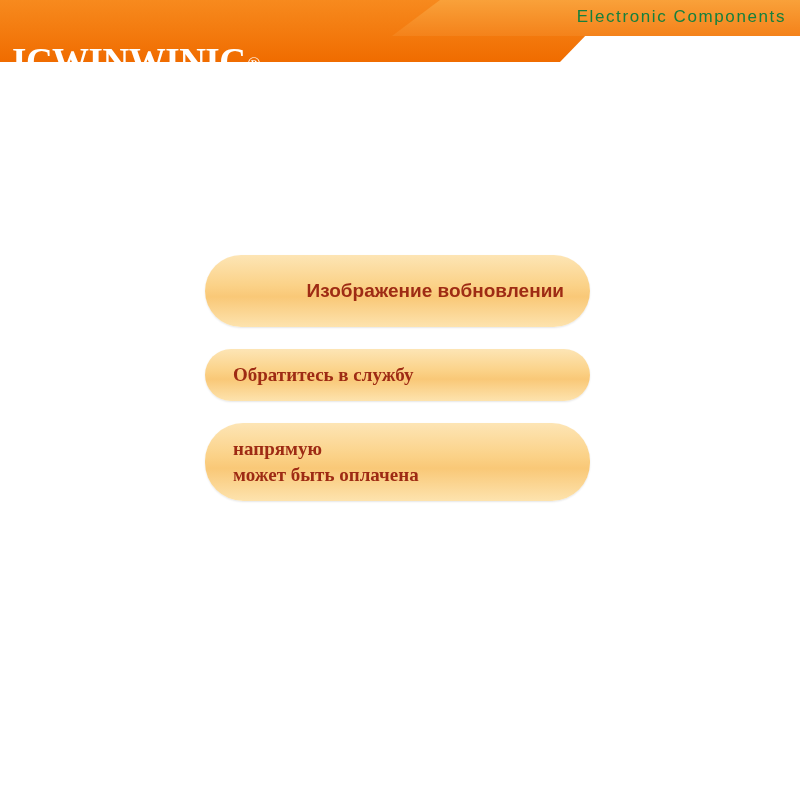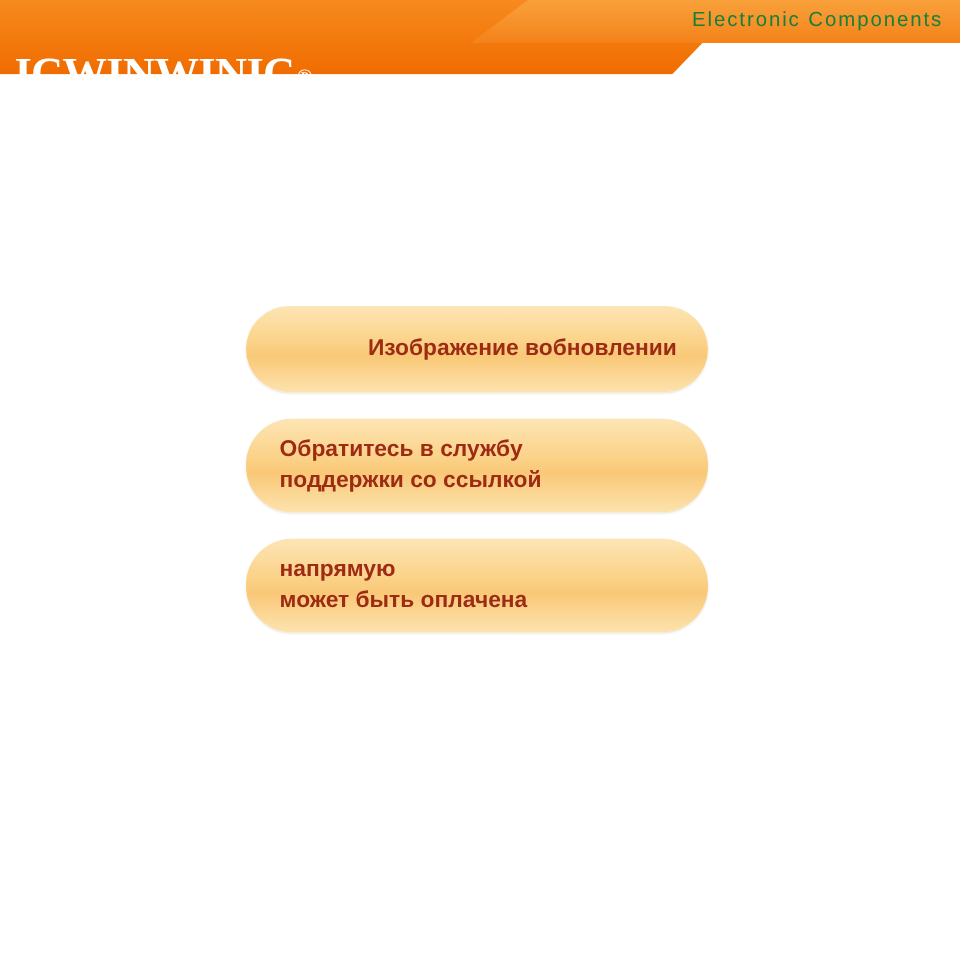--- a/index.html
+++ b/index.html
@@ -96,20 +96,21 @@
   .pill.single {
     height: 72px;
     display: flex;
     align-items: center;
     padding-top: 0;
     padding-bottom: 0;
   }
   .pill.multi {
     padding-top: 13px;
     padding-bottom: 13px;
+    font-family: Liberation Serif, serif;
   }
   .pill-line {
     display: block;
     white-space: nowrap;
   }
 </style>
 </head>
 <body>
 
 <div class="header">
@@ -122,21 +123,20 @@
 </div>
 
 <div class="pills">
 
   <div class="pill single">
     <span class="pill-line">Изображение вобновлении</span>
   </div>
 
   <div class="pill multi">
     <span class="pill-line">Обратитесь в службу</span>
-    <span class="pill-line">поддержки со ссылкой</span>
   </div>
 
   <div class="pill multi">
     <span class="pill-line">напрямую</span>
     <span class="pill-line">может быть оплачена</span>
   </div>
 
 </div>
 
 </body></html>

